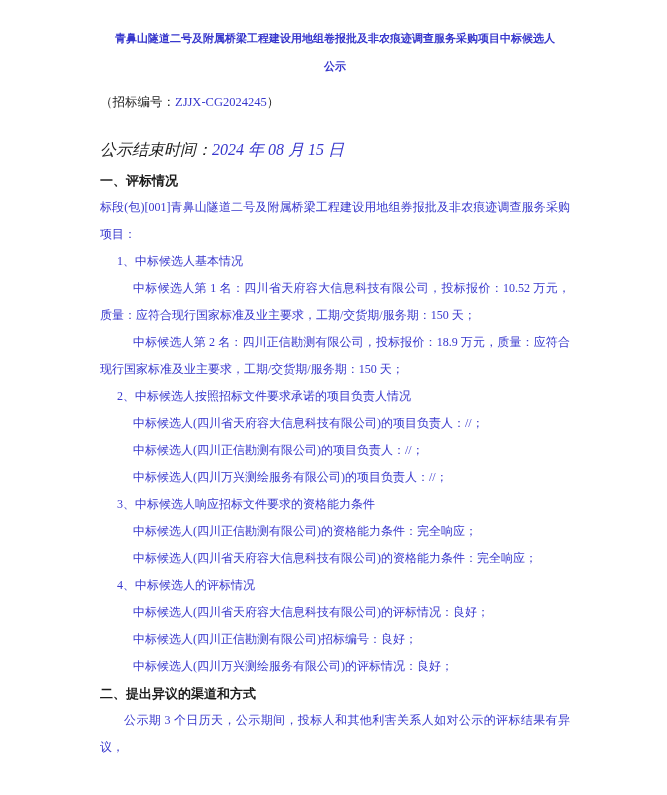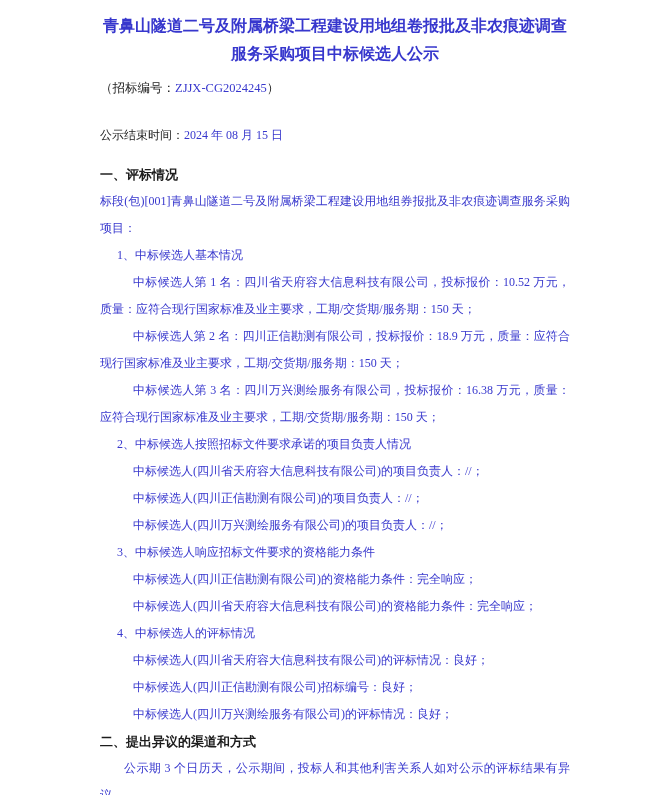--- a/index.html
+++ b/index.html
@@ -13,40 +13,41 @@
     width:667px;
     height:795px;
     background:#ffffff;
     overflow:hidden;
     font-family:"Liberation Serif","DejaVu Serif",serif;
   }
   .content{
     padding:12px 97px 0 100px; 
   }
   .title{
-    margin:0;
+    margin:12px;
     font-family:"Liberation Sans","DejaVu Sans",sans-serif;
     font-weight:bold;
     color:var(--blue);
-    font-size:16px;
+    font-size:11px;
     line-height:28px;
     text-align:center;
     letter-spacing:0;
   }
   .tender-no{
     margin:10px 0 0 0;
     font-size:12.5px;
     line-height:20px;
     color:var(--black);
   }
   .meta{
-    margin:24px 0 12px 0;
-    font-size:12px;
+    margin:24px 0 4px 0;
+    font-size:16px;
     line-height:27px;
     color:var(--black);
+    font-style:italic;
   }
   .h-section{
     margin:0;
     font-family:"Liberation Sans","DejaVu Sans",sans-serif;
     font-weight:bold;
     color:var(--black);
     font-size:13px;
     line-height:27px;
   }
   .para{
@@ -75,21 +76,20 @@
 
     <p class="meta"><span class="black">公示结束时间：</span><span class="blue">2024 年 08 月 15 日</span></p>
 
     <h2 class="h-section">一、评标情况</h2>
 
     <p class="para">标段(包)[001]青鼻山隧道二号及附属桥梁工程建设用地组券报批及非农痕迹调查服务采购项目：</p>
 
     <p class="para indent-item">1、中标候选人基本情况</p>
     <p class="para indent-detail">中标候选人第 1 名：四川省天府容大信息科技有限公司，投标报价：10.52 万元，质量：应符合现行国家标准及业主要求，工期/交货期/服务期：150 天；</p>
     <p class="para indent-detail">中标候选人第 2 名：四川正信勘测有限公司，投标报价：18.9 万元，质量：应符合现行国家标准及业主要求，工期/交货期/服务期：150 天；</p>
-    <p class="para indent-detail">中标候选人第 3 名：四川万兴测绘服务有限公司，投标报价：16.38 万元，质量：应符合现行国家标准及业主要求，工期/交货期/服务期：150 天；</p>
 
     <p class="para indent-item">2、中标候选人按照招标文件要求承诺的项目负责人情况</p>
     <p class="para indent-detail">中标候选人(四川省天府容大信息科技有限公司)的项目负责人：//；</p>
     <p class="para indent-detail">中标候选人(四川正信勘测有限公司)的项目负责人：//；</p>
     <p class="para indent-detail">中标候选人(四川万兴测绘服务有限公司)的项目负责人：//；</p>
 
     <p class="para indent-item">3、中标候选人响应招标文件要求的资格能力条件</p>
     <p class="para indent-detail">中标候选人(四川正信勘测有限公司)的资格能力条件：完全响应；</p>
     <p class="para indent-detail">中标候选人(四川省天府容大信息科技有限公司)的资格能力条件：完全响应；</p>
 

